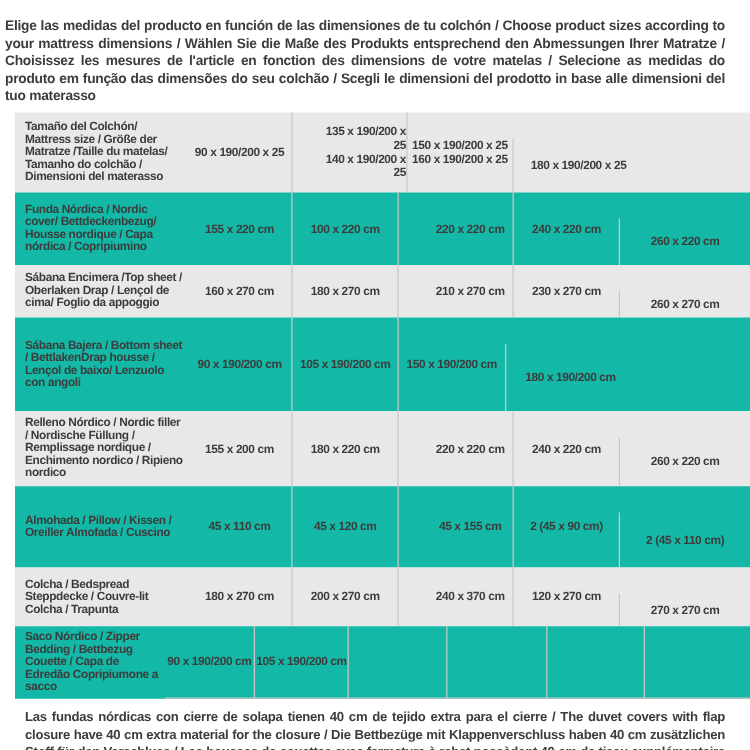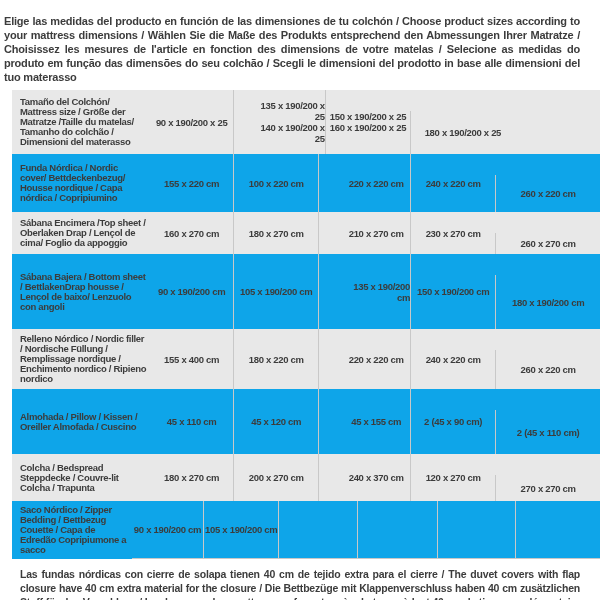--- a/index.html
+++ b/index.html
@@ -18,21 +18,21 @@
     text-align:justify;
     letter-spacing:-0.2px;
   }
   .sizetable{
     margin:6px 0 0 12px;
     width:588px;
   }
   .row{
     display:flex;
     align-items:stretch;
-    background:#0ea5e9;
+    background:#14b8a6;
   }
   .row:nth-child(odd){background:#e8e8e8;}
   .cell{
     display:flex;
     align-items:center;
     box-sizing:border-box;
   }
   .label{
     justify-content:flex-start;
     padding:4px 4px 4px 8px;
@@ -116,28 +116,27 @@
     <div class="cell val c3">180 x 270 cm</div>
     <div class="cell val c4">210 x 270 cm</div>
     <div class="cell val c5">230 x 270 cm</div>
     <div class="cell val c6">260 x 270 cm</div>
   </div>
 
   <div class="row r4">
     <div class="cell label">Sábana Bajera / Bottom sheet / BettlakenDrap housse / Lençol de baixo/ Lenzuolo con angoli</div>
     <div class="cell val c2">90 x 190/200 cm</div>
     <div class="cell val c3">105 x 190/200 cm</div>
-    <div class="cell val c4">135 x 190/200 cm</div>
     <div class="cell val c5">150 x 190/200 cm</div>
     <div class="cell val c6">180 x 190/200 cm</div>
   </div>
 
   <div class="row r5">
     <div class="cell label">Relleno Nórdico / Nordic filler / Nordische Füllung / Remplissage nordique / Enchimento nordico / Ripieno nordico</div>
-    <div class="cell val c2">155 x 400 cm</div>
+    <div class="cell val c2">155 x 200 cm</div>
     <div class="cell val c3">180 x 220 cm</div>
     <div class="cell val c4">220 x 220 cm</div>
     <div class="cell val c5">240 x 220 cm</div>
     <div class="cell val c6">260 x 220 cm</div>
   </div>
 
   <div class="row r6">
     <div class="cell label">Almohada  / Pillow / Kissen / Oreiller Almofada / Cuscino</div>
     <div class="cell val c2">45 x 110 cm</div>
     <div class="cell val c3">45 x 120 cm</div>

